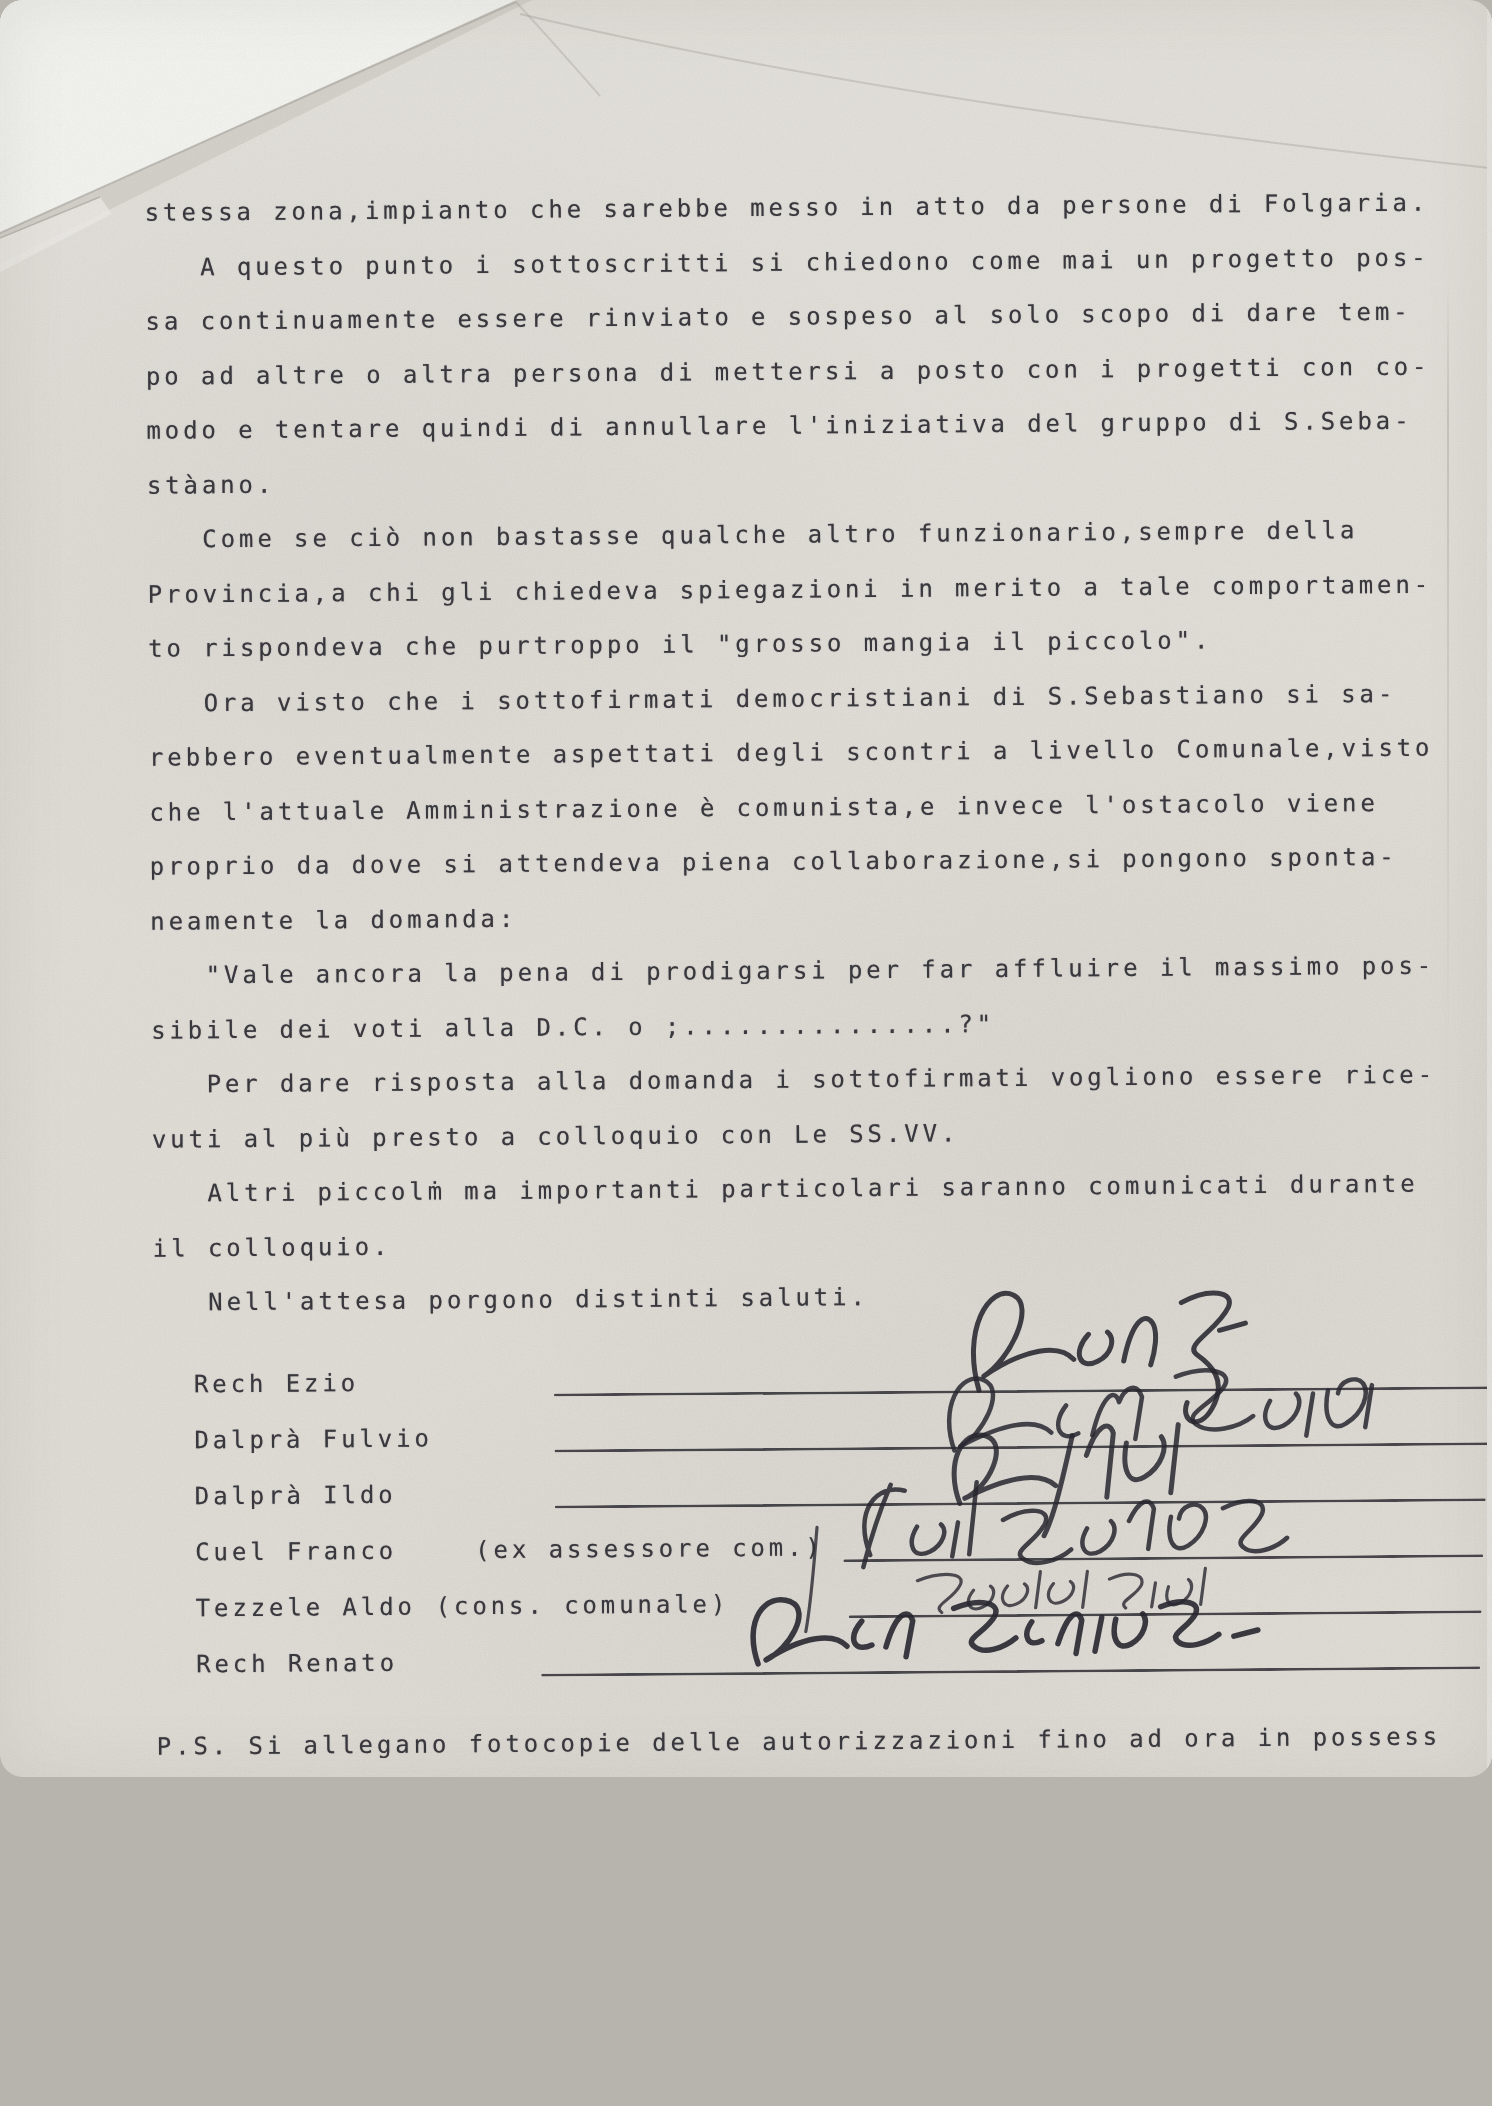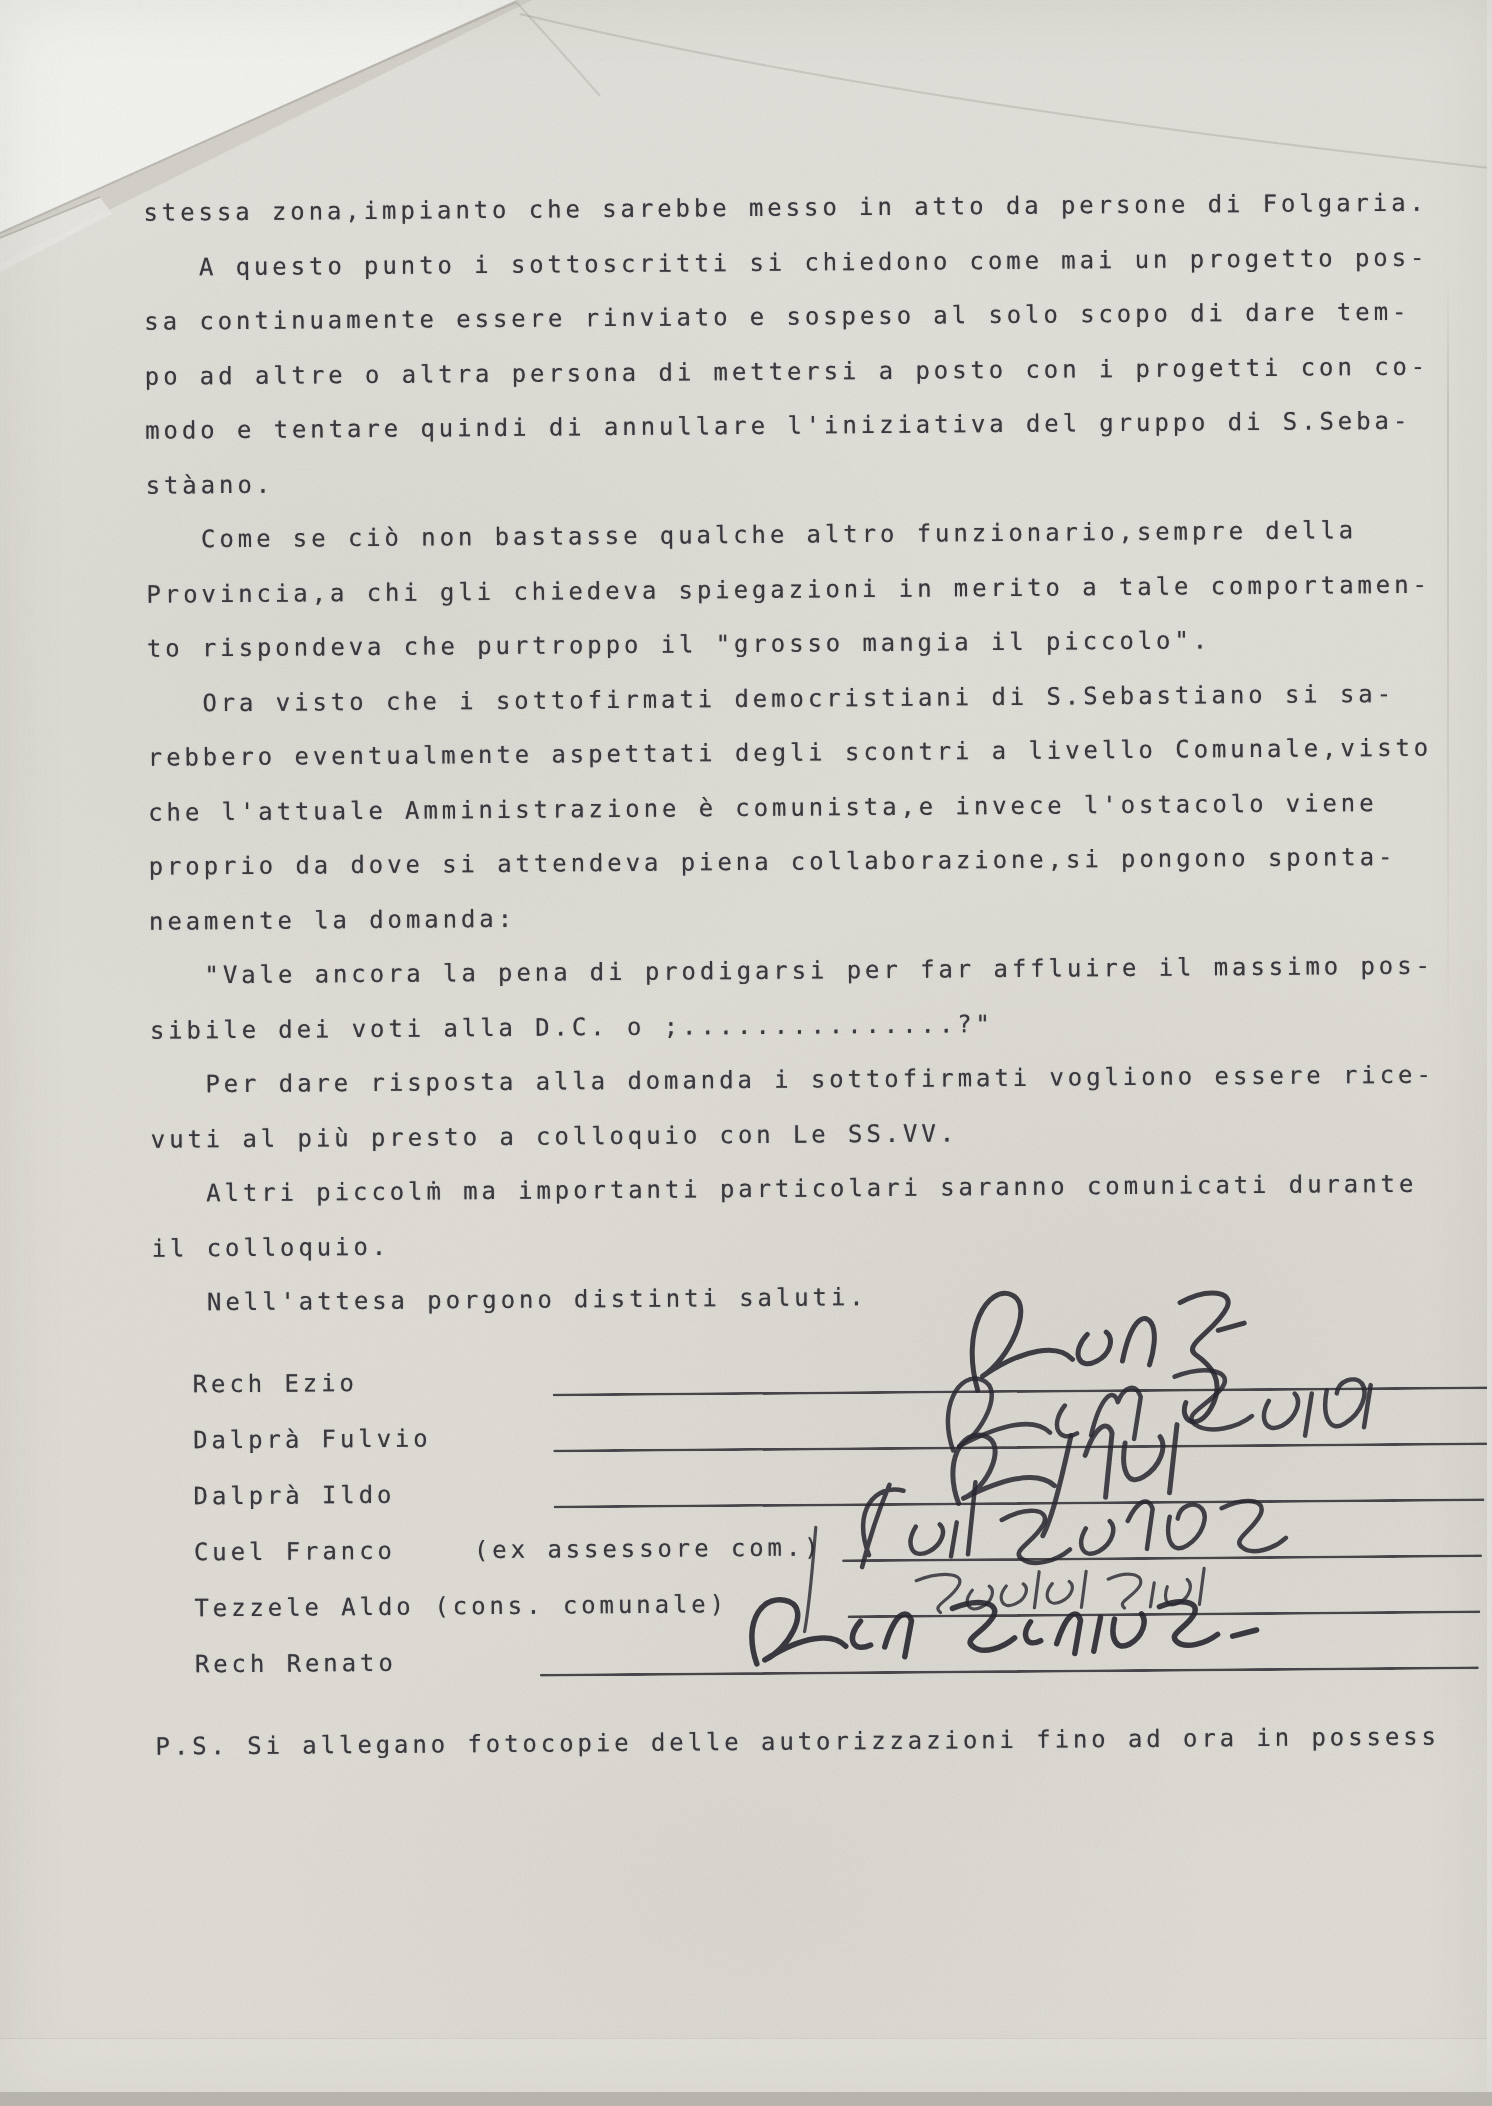--- a/index.html
+++ b/index.html
@@ -1,26 +1,27 @@
 <!DOCTYPE html>
 <html><head>
 <meta charset="utf-8">
 <style>
   html,body{margin:0;padding:0;background:#b7b4ae;}
   .page{
     position:relative;
-    width:1492px;height:2092px;
+    width:1492px;height:1777px;
     margin:0 auto;
     overflow:hidden;
     background:
       radial-gradient(ellipse 900px 700px at 25% 30%, rgba(70,65,55,0.035), transparent 65%),
       radial-gradient(ellipse 1000px 800px at 75% 65%, rgba(70,65,55,0.04), transparent 65%),
       radial-gradient(ellipse 700px 500px at 50% 90%, rgba(70,65,55,0.03), transparent 70%),
       linear-gradient(175deg,#eae8e2 0%,#e8e5df 55%,#e7e4de 100%);
     font-family:"DejaVu Sans Mono","Liberation Mono",monospace;
+    border-radius:23px;
   }
   .page::after{
     content:"";position:absolute;inset:0;pointer-events:none;
     box-shadow:inset 0 0 70px rgba(90,84,72,0.10);
   }
   
   .content{
     position:absolute;inset:0;
     transform:rotate(-0.45deg);
     transform-origin:50% 50%;

